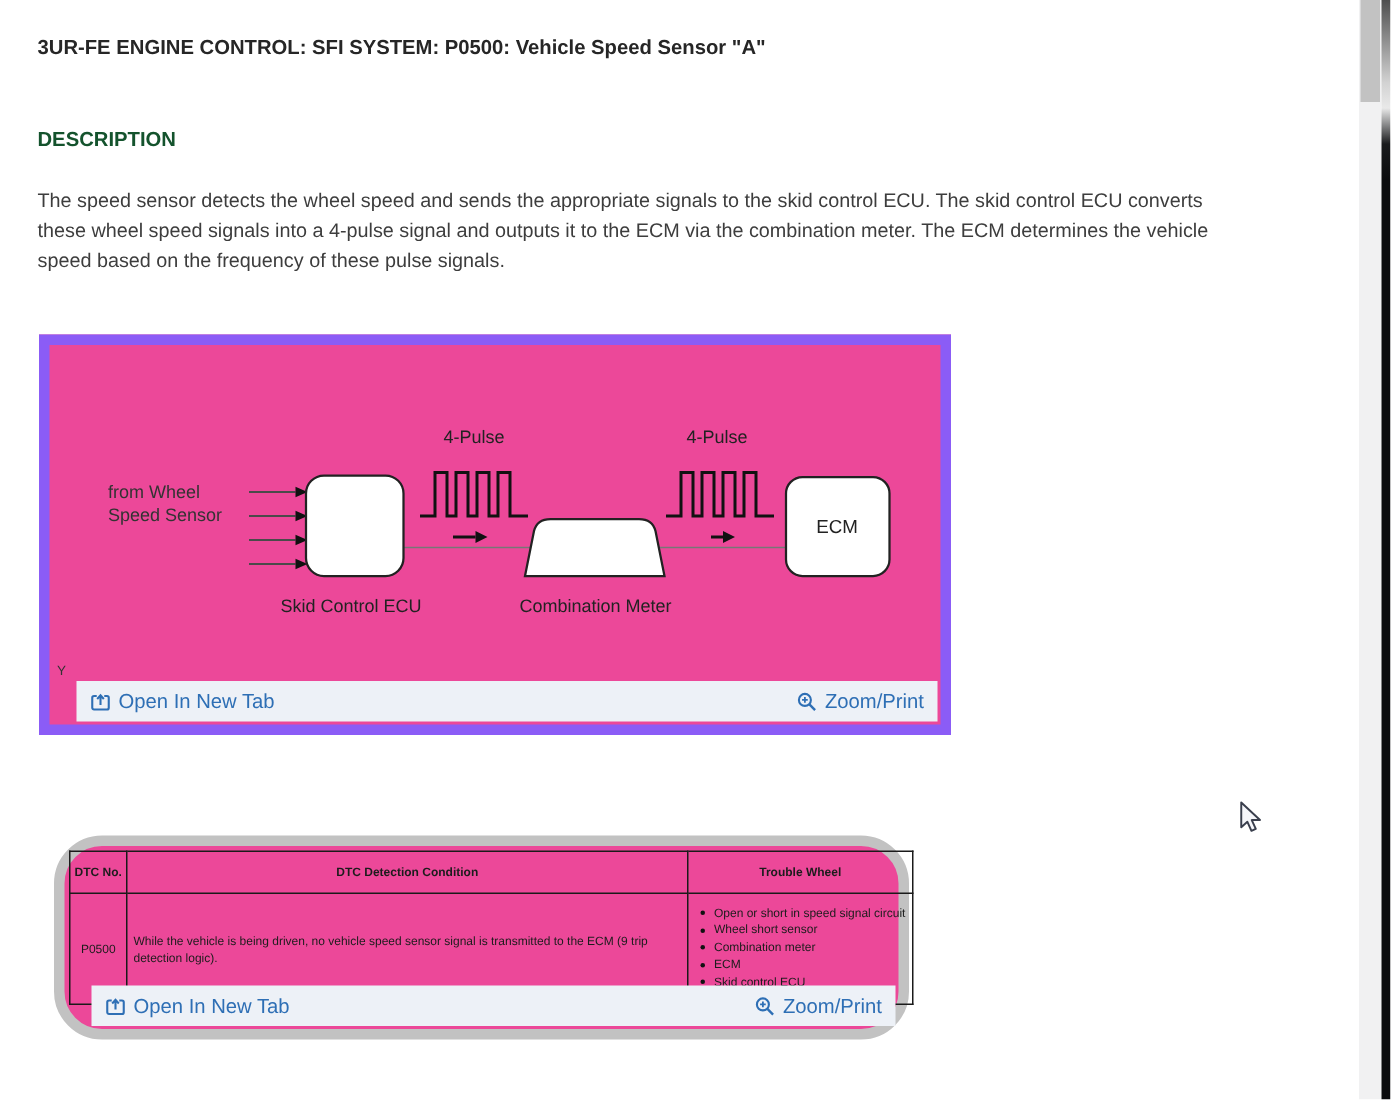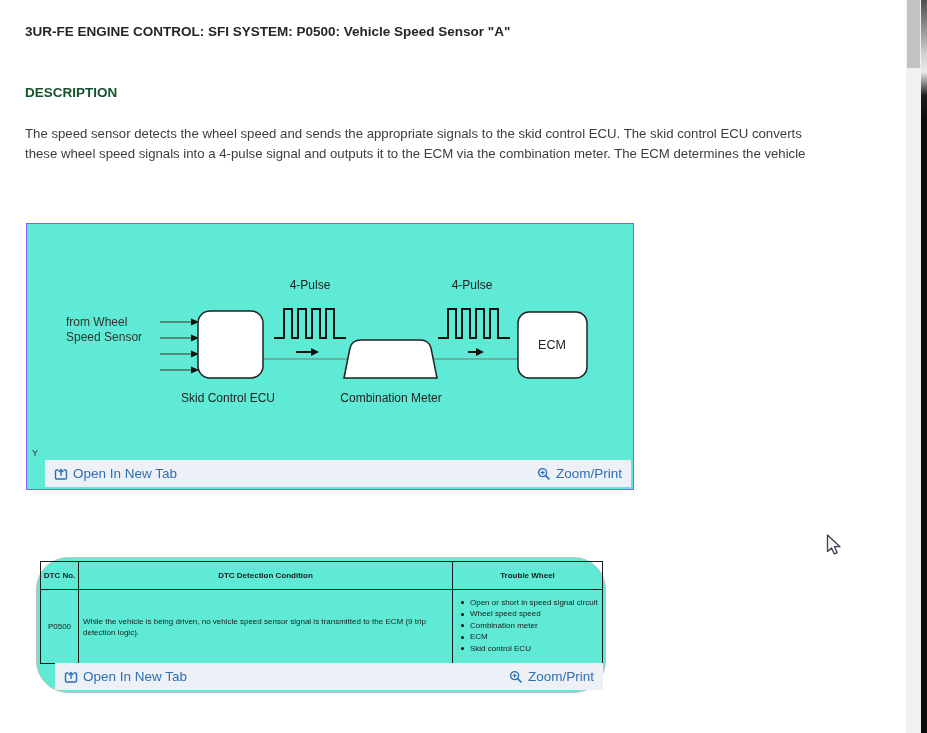--- a/index.html
+++ b/index.html
@@ -10,21 +10,21 @@
     font-family:"Liberation Sans","DejaVu Sans",sans-serif;
     color:#2e2e2e;
   }
 
   
   .title-block { position:absolute; left:25px; top:21px; font-size:13.5px; font-weight:bold; line-height:21px; color:#262626; }
   .section-heading { position:absolute; left:25px; top:85px; font-size:13.5px; font-weight:bold; color:#14532d; }
   .description { position:absolute; left:25px; top:124px; width:850px; font-size:13.2px; line-height:20px; color:#3d3d3d; }
 
   
-  .card { position:absolute; background:#5eead4; border:1px solid #8b5cf6; }
+  .card { position:absolute; background:#ec4899; border:7px solid #8b5cf6; }
   .diagram-card { left:26px; top:223px; width:608px; height:267px; }
   .table-card   { left:36px; top:557px; width:570px; height:136px; border-color:#c2c2c2;border-radius:32px; }
 
   .card-footer {
     position:absolute; left:18px; right:2px; bottom:2px; height:27px;
     background:#edf1f7;
     display:flex; align-items:center; justify-content:space-between;
     padding:0 9px;
   }
   .link { display:flex; align-items:center; gap:5px; color:#2e6fb5; font-size:13.5px; cursor:pointer; }
@@ -62,20 +62,21 @@
 
 <div class="title-block">
   <div>3UR-FE ENGINE CONTROL: SFI SYSTEM: P0500: Vehicle Speed Sensor "A"</div>
 </div>
 
 <div class="section-heading">DESCRIPTION</div>
 
 <div class="description">
   <div>The speed sensor detects the wheel speed and sends the appropriate signals to the skid control ECU. The skid control ECU converts</div>
   <div>these wheel speed signals into a 4-pulse signal and outputs it to the ECM via the combination meter. The ECM determines the vehicle</div>
+  <div>speed based on the frequency of these pulse signals.</div>
 </div>
 
 <div class="card diagram-card">
 
   <svg class="diagram-svg" width="605" height="232" viewBox="0 0 605 232">
 
     <text x="283" y="65" text-anchor="middle" font-size="12" fill="#222">4-Pulse</text>
     <text x="445" y="65" text-anchor="middle" font-size="12" fill="#222">4-Pulse</text>
 
     <text x="39" y="102" font-size="12" fill="#333">from Wheel</text>
@@ -166,21 +167,21 @@
       <tr>
         <td class="cell-no">P0500</td>
         <td class="cell-cond">While the vehicle is being driven, no vehicle speed sensor signal is transmitted to the ECM (9 trip detection logic).</td>
         <td class="cell-area">
           <div class="bullet-item">
               <span class="bullet-dot"></span>
               <span>Open or short in speed signal circuit</span>
             </div>
           <div class="bullet-item">
               <span class="bullet-dot"></span>
-              <span>Wheel speed speed</span>
+              <span>Wheel short sensor</span>
             </div>
           <div class="bullet-item">
               <span class="bullet-dot"></span>
               <span>Combination meter</span>
             </div>
           <div class="bullet-item">
               <span class="bullet-dot"></span>
               <span>ECM</span>
             </div>
           <div class="bullet-item">

